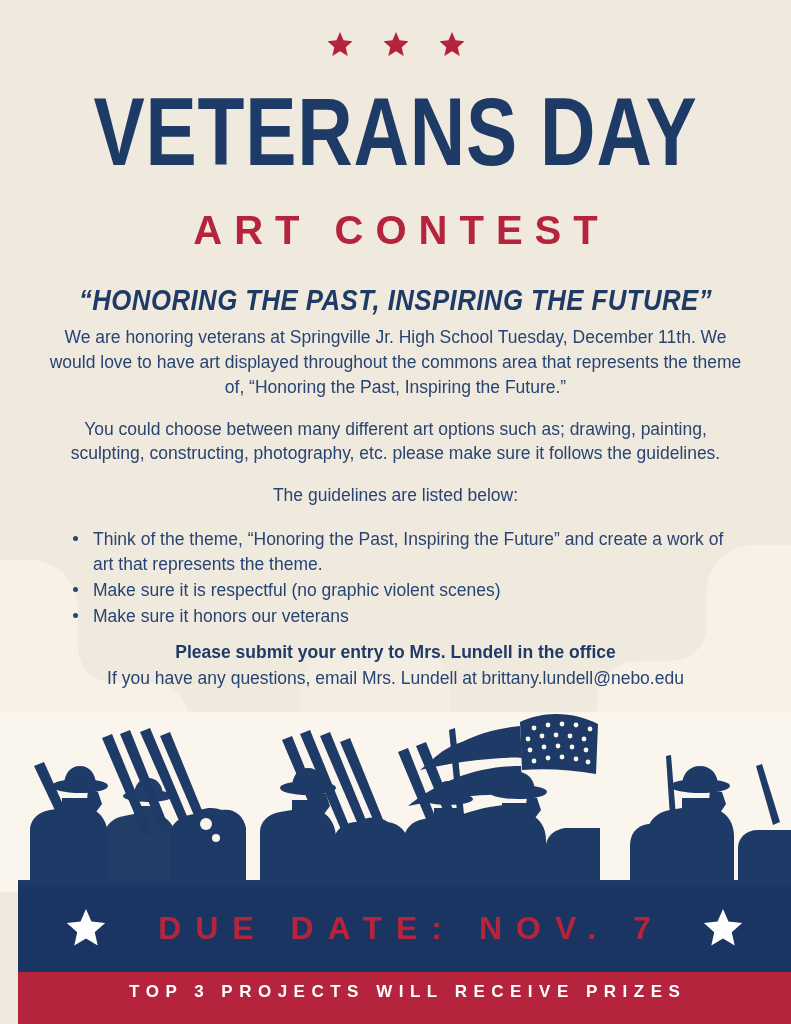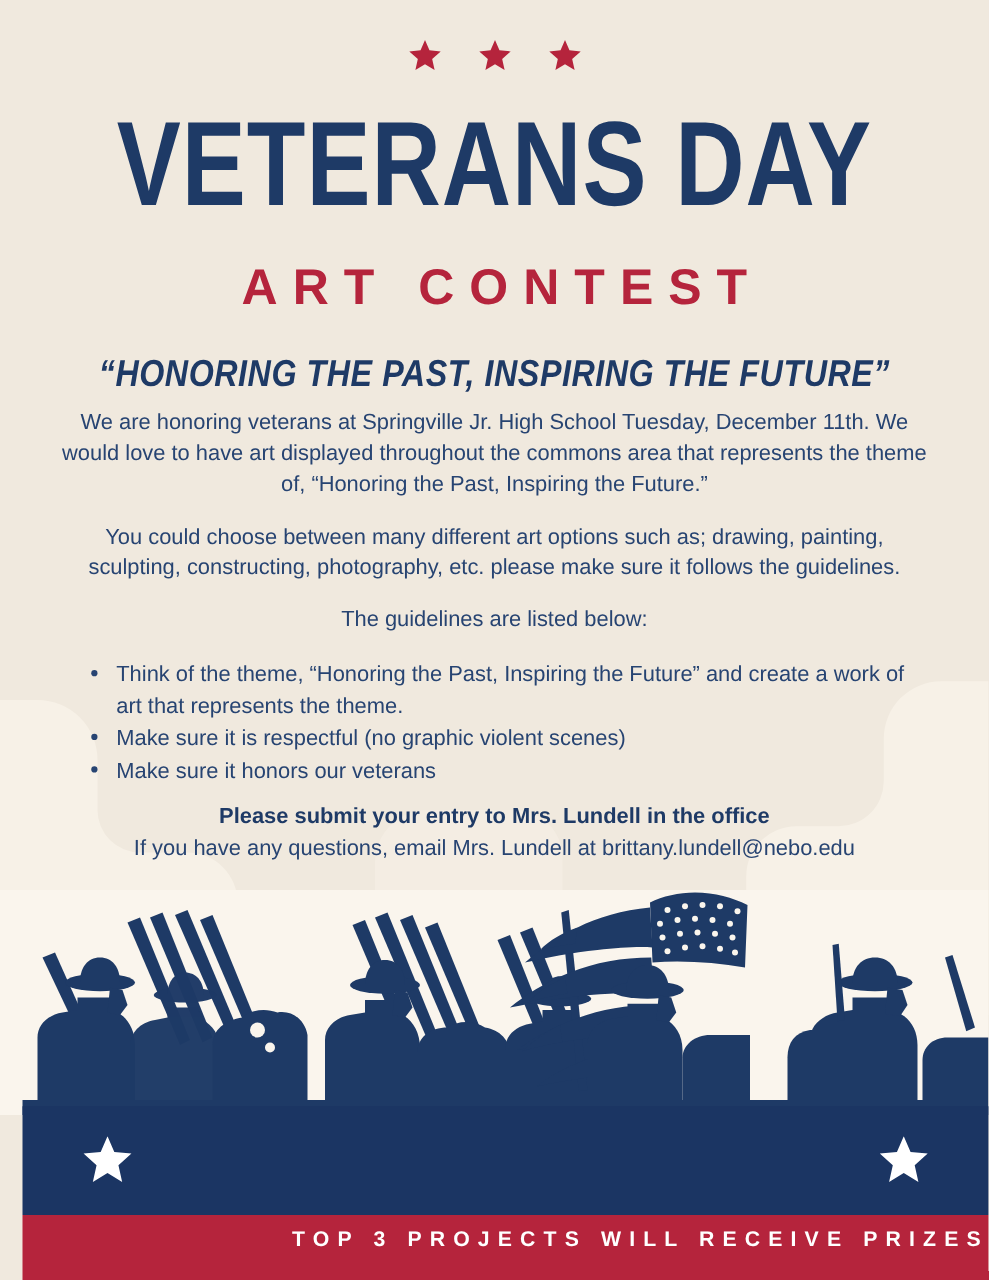--- a/index.html
+++ b/index.html
@@ -163,21 +163,21 @@
   .band-star.right { right:48px; top:24px; }
 
   
   .red-band {
     position:absolute;
     left:18px; top:972px;
     width:773px; height:52px;
     background:#b5243c;
     display:flex;
     align-items:flex-start;
-    justify-content:flex-end;
+    justify-content:center;
     padding-top:10px;
   }
   .prize-text {
     color:#ffffff;
     font-weight:700;
     font-size:17px;
     letter-spacing:6.5px;
     text-indent:6.5px;
     white-space:nowrap;
   }
@@ -364,20 +364,21 @@
         <path d="M756 54 L762 52 L780 110 L773 113 Z"></path>
 
       </g>
     </svg>
   </div>
 
   <div class="navy-band">
     <svg class="band-star left" width="40" height="38" viewBox="0 0 24 23">
       <polygon fill="#ffffff" points="12,0 15.3,7.6 23.6,8.4 17.3,14 19.1,22.1 12,17.8 4.9,22.1 6.7,14 0.4,8.4 8.7,7.6"></polygon>
     </svg>
+    <div class="due-date">DUE DATE: NOV. 7</div>
     <svg class="band-star right" width="40" height="38" viewBox="0 0 24 23">
       <polygon fill="#ffffff" points="12,0 15.3,7.6 23.6,8.4 17.3,14 19.1,22.1 12,17.8 4.9,22.1 6.7,14 0.4,8.4 8.7,7.6"></polygon>
     </svg>
   </div>
 
   <div class="red-band">
     <div class="prize-text">TOP 3 PROJECTS WILL RECEIVE PRIZES</div>
   </div>
 
 </div>

